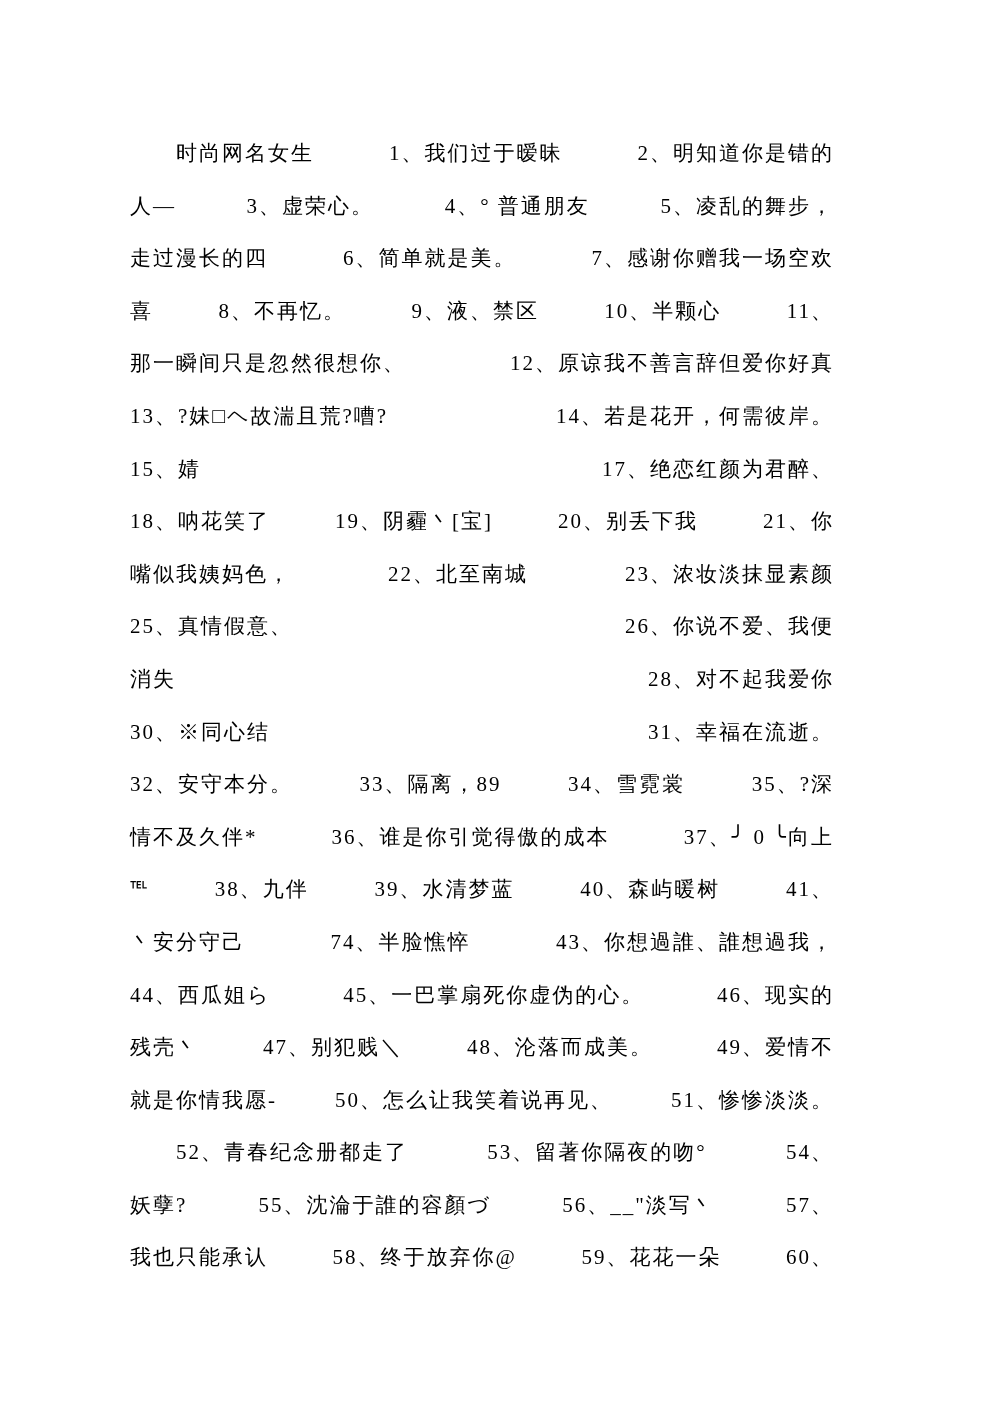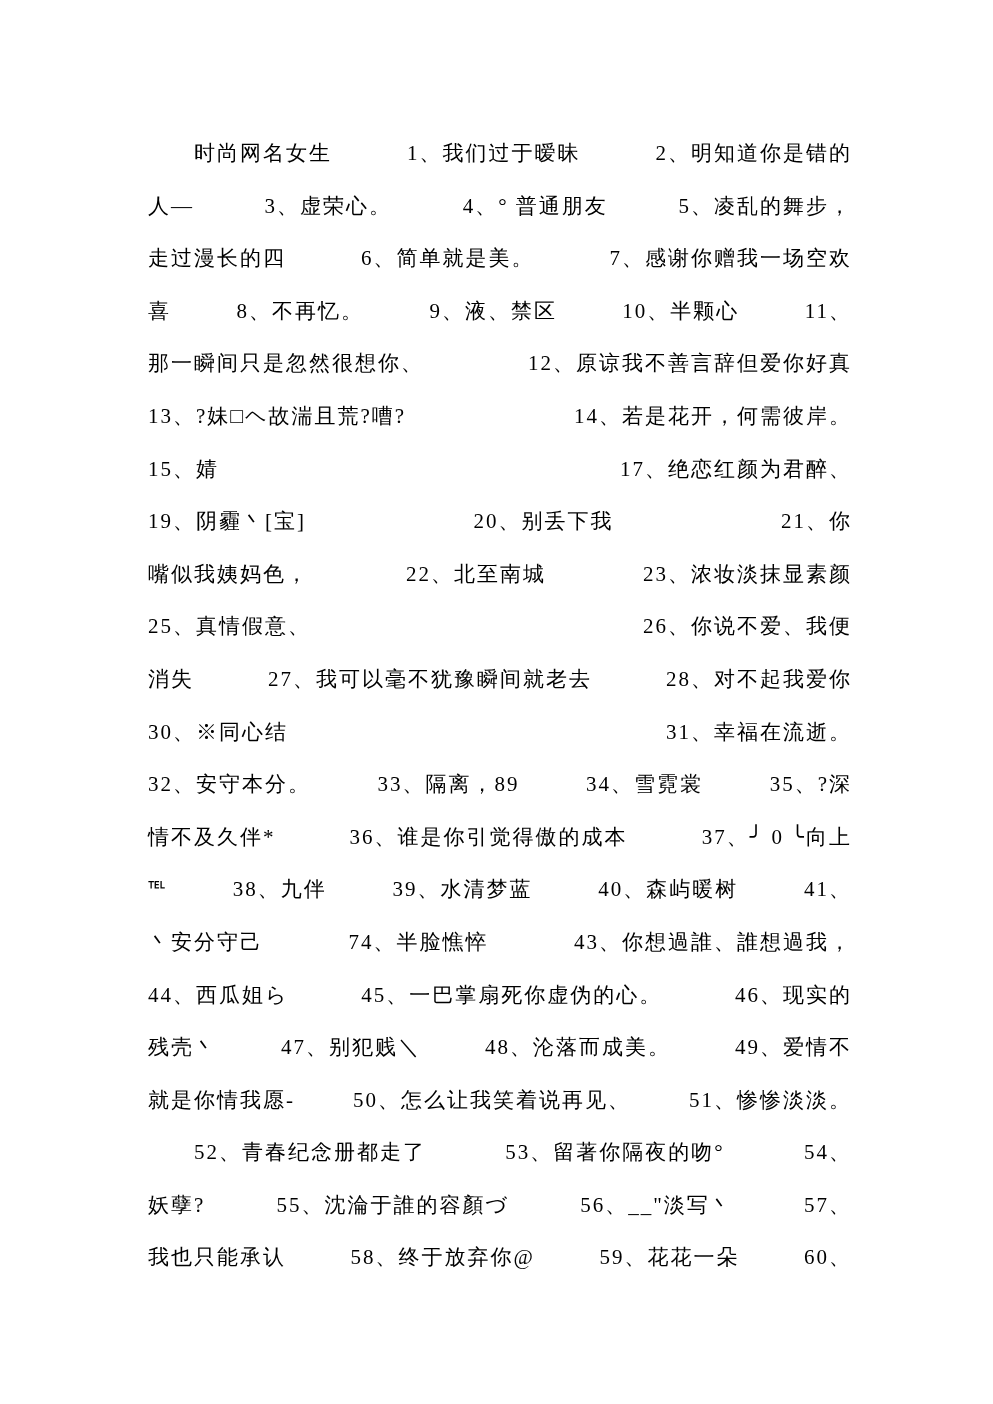--- a/index.html
+++ b/index.html
@@ -9,21 +9,21 @@
   }
   .page {
     position: relative;
     width: 993px;
     height: 1404px;
     background: #ffffff;
     overflow: hidden;
   }
   .content {
     position: absolute;
-    left: 148px;
+    left: 130px;
     top: 127px;
     width: 704px;
   }
   .line {
     display: flex;
     justify-content: space-between;
     height: 52.6px;
     line-height: 52.6px;
     font-family: "Liberation Serif", "DejaVu Serif", serif;
     font-size: 21px;
@@ -40,24 +40,24 @@
 
 <div class="page">
   <div class="content">
       <div class="line"><span class="seg">　　时尚网名女生</span><span class="seg">1、我们过于暧昧</span><span class="seg">2、明知道你是错的</span></div>
       <div class="line"><span class="seg">人—</span><span class="seg">3、虚荣心。</span><span class="seg">4、° 普通朋友</span><span class="seg">5、凌乱的舞步，</span></div>
       <div class="line"><span class="seg">走过漫长的四</span><span class="seg">6、简单就是美。</span><span class="seg">7、感谢你赠我一场空欢</span></div>
       <div class="line"><span class="seg">喜</span><span class="seg">8、不再忆。</span><span class="seg">9、液、禁区</span><span class="seg">10、半颗心</span><span class="seg">11、</span></div>
       <div class="line"><span class="seg">那一瞬间只是忽然很想你、</span><span class="seg">12、原谅我不善言辞但爱你好真</span></div>
       <div class="line"><span class="seg">13、?妹□ヘ故湍且荒?嘈?</span><span class="seg">14、若是花开，何需彼岸。</span></div>
       <div class="line"><span class="seg">15、婧</span><span class="seg">17、绝恋红颜为君醉、</span></div>
-      <div class="line"><span class="seg">19、阴霾丶[宝]</span><span class="seg">20、别丢下我</span><span class="seg">21、你</span></div>
+      <div class="line"><span class="seg">18、呐花笑了</span><span class="seg">19、阴霾丶[宝]</span><span class="seg">20、别丢下我</span><span class="seg">21、你</span></div>
       <div class="line"><span class="seg">嘴似我姨妈色，</span><span class="seg">22、北至南城</span><span class="seg">23、浓妆淡抹显素颜</span></div>
       <div class="line"><span class="seg">25、真情假意、</span><span class="seg">26、你说不爱、我便</span></div>
-      <div class="line"><span class="seg">消失</span><span class="seg">27、我可以毫不犹豫瞬间就老去</span><span class="seg">28、对不起我爱你</span></div>
+      <div class="line"><span class="seg">消失</span><span class="seg">28、对不起我爱你</span></div>
       <div class="line"><span class="seg">30、※同心结</span><span class="seg">31、幸福在流逝。</span></div>
       <div class="line"><span class="seg">32、安守本分。</span><span class="seg">33、隔离，89</span><span class="seg">34、雪霓裳</span><span class="seg">35、?深</span></div>
       <div class="line"><span class="seg">情不及久伴*</span><span class="seg">36、谁是你引觉得傲的成本</span><span class="seg">37、╯ 0 ╰向上</span></div>
       <div class="line"><span class="seg">℡</span><span class="seg">38、九伴</span><span class="seg">39、水清梦蓝</span><span class="seg">40、森屿暖树</span><span class="seg">41、</span></div>
       <div class="line"><span class="seg">丶安分守己</span><span class="seg">74、半脸憔悴</span><span class="seg">43、你想過誰、誰想過我，</span></div>
       <div class="line"><span class="seg">44、西瓜姐ら</span><span class="seg">45、一巴掌扇死你虚伪的心。</span><span class="seg">46、现实的</span></div>
       <div class="line"><span class="seg">残壳丶</span><span class="seg">47、别犯贱＼</span><span class="seg">48、沦落而成美。</span><span class="seg">49、爱情不</span></div>
       <div class="line"><span class="seg">就是你情我愿-</span><span class="seg">50、怎么让我笑着说再见、</span><span class="seg">51、惨惨淡淡。</span></div>
       <div class="line"><span class="seg">　　52、青春纪念册都走了</span><span class="seg">53、留著你隔夜的吻°</span><span class="seg">54、</span></div>
       <div class="line"><span class="seg">妖孽?</span><span class="seg">55、沈淪于誰的容顏づ</span><span class="seg">56、__"淡写丶</span><span class="seg">57、</span></div>

